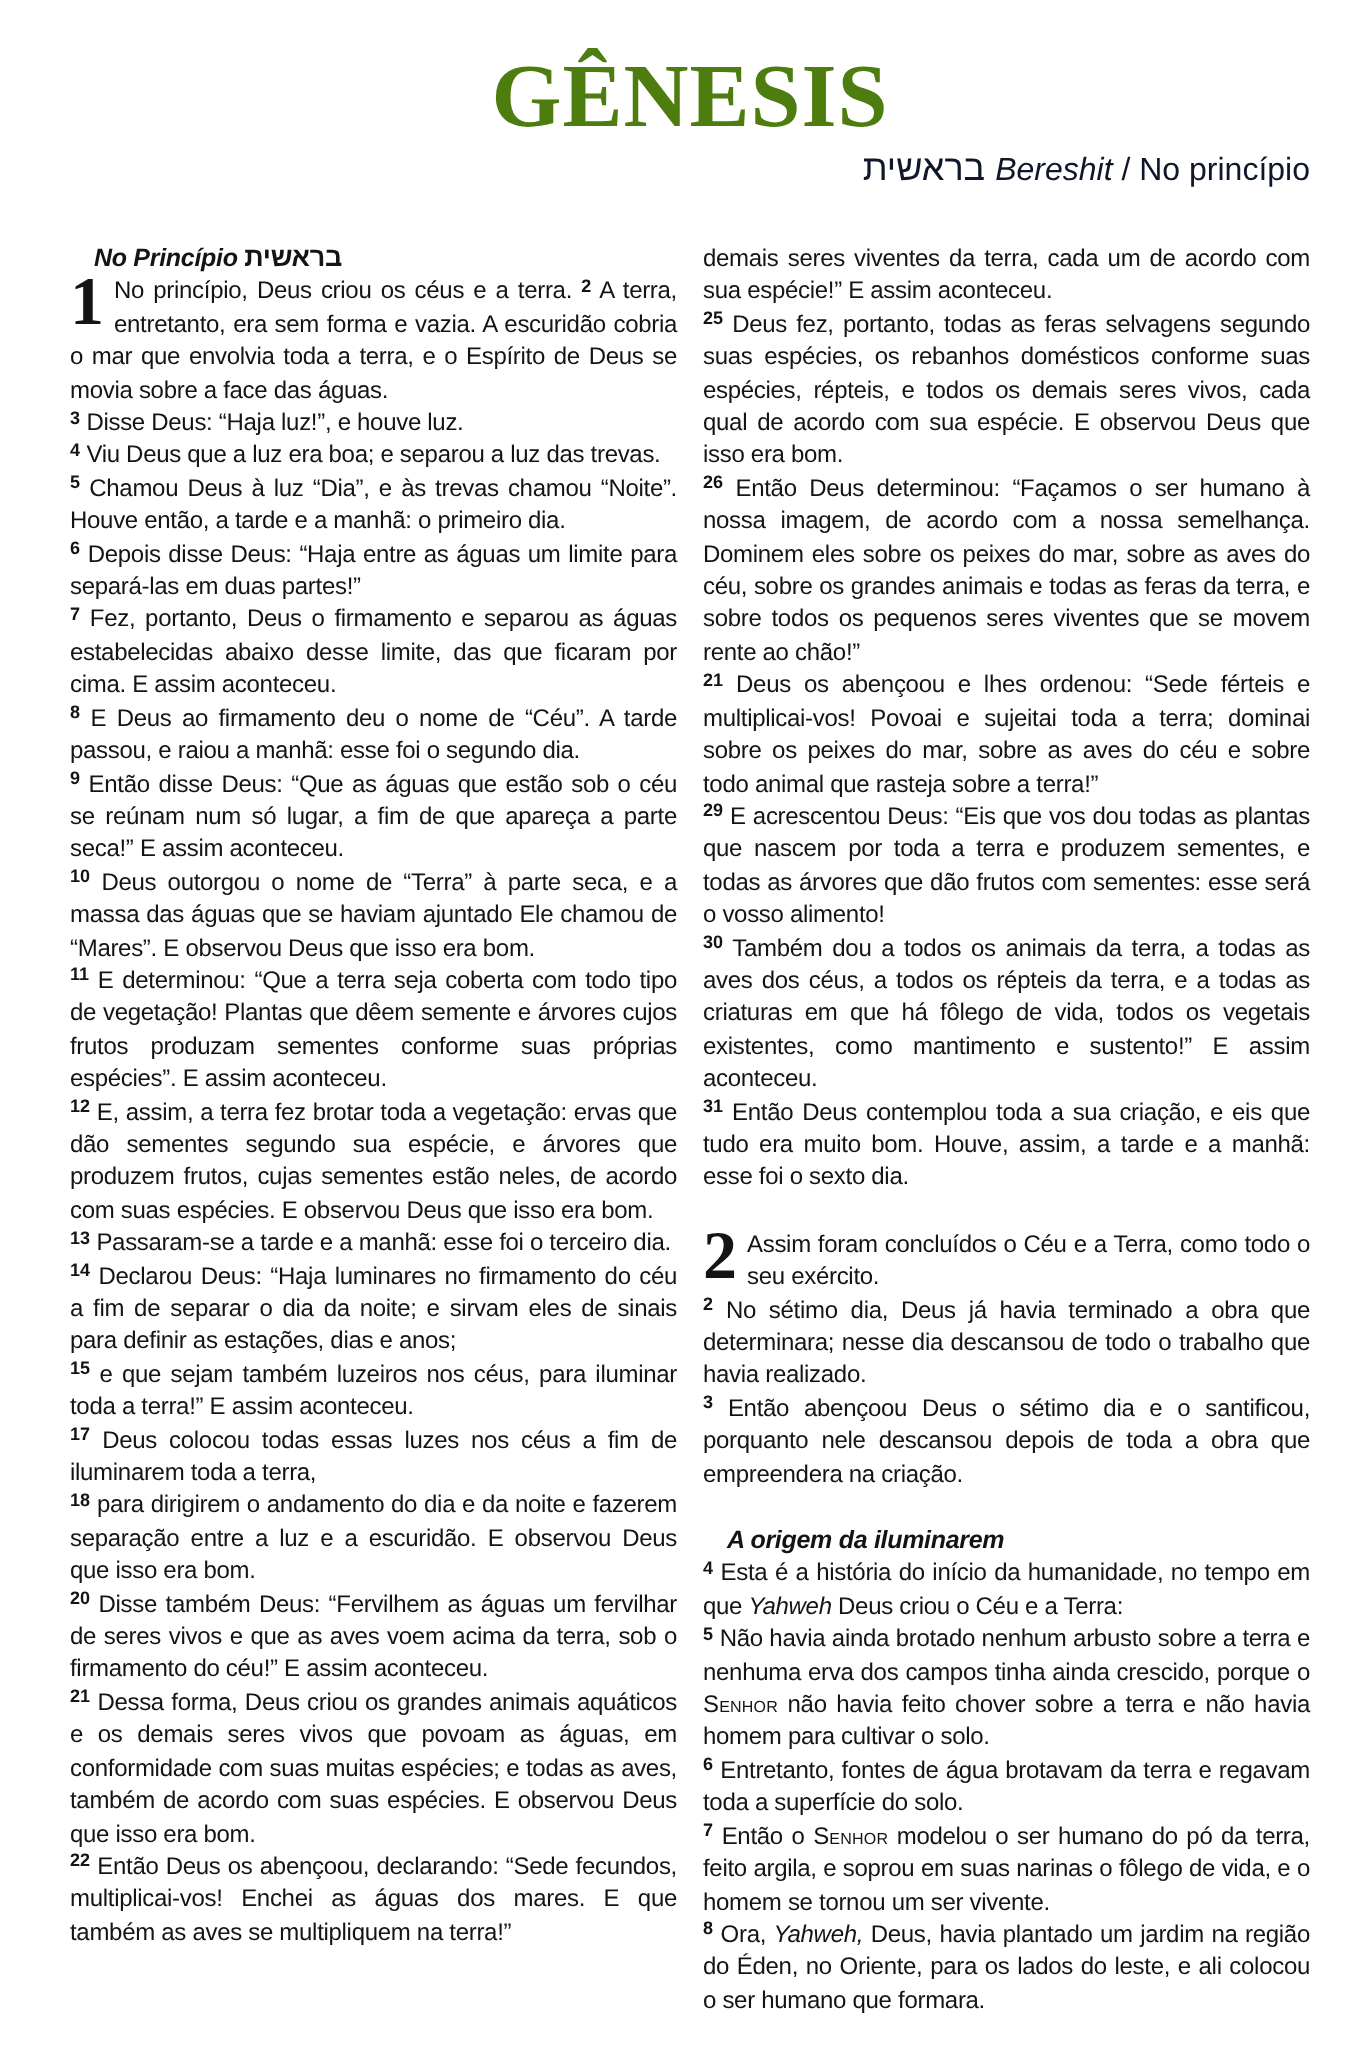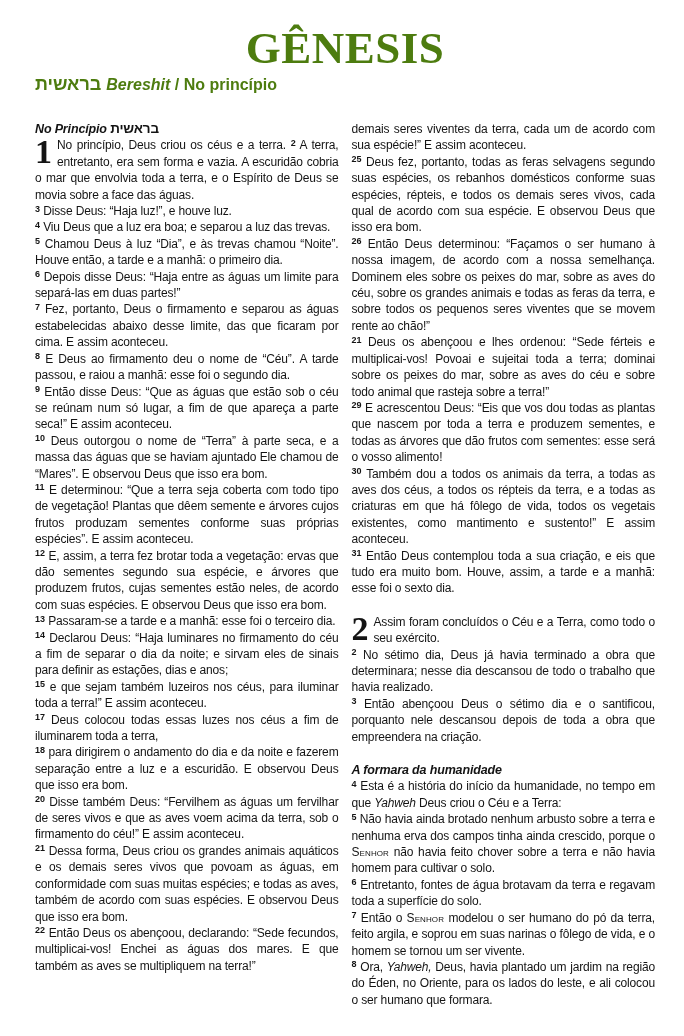--- a/index.html
+++ b/index.html
@@ -20,43 +20,44 @@
     margin: 0 0 3px 0;
     text-align: center;
     font-family: "Liberation Serif", serif;
     font-weight: bold;
     font-size: 45px;
     line-height: 1.0;
     letter-spacing: 0.5px;
     color: #4d7c0f;
   }
   .book-subtitle {
-    text-align: left;
-    font-weight: bold;
+    text-align: right;
+    font-weight: normal;
     font-size: 16px;
     margin: 2px 0 26px 0;
-    color: #4d7c0f;
+    color: #0f172a;
   }
   .book-subtitle .hebrew-title { font-size: 18px; margin-right: 5px; }
   .book-subtitle .translit { font-style: italic; }
   .columns { display: flex; gap: 13px; }
   .col {
     width: 50%;
     font-size: 12px;
     line-height: 16.4px;
     letter-spacing: -0.15px;
     text-align: justify;
     color: #141414;
   }
   .col p { margin: 0; }
   p.sect {
     font-weight: bold;
     font-style: italic;
     font-size: 12.5px;
     text-align: left;
+    margin-left: 12px;
   }
   p.sect .heb { font-style: normal; font-size: 13.5px; }
   .gap { margin-top: 17px !important; }
   sup.vnum {
     font-weight: bold;
     font-size: 9px;
     line-height: 0;
     vertical-align: baseline;
     position: relative;
     top: -3.5px;
@@ -110,21 +111,21 @@
         <p class="verse">demais seres viventes da terra, cada um de acordo com sua espécie!” E assim aconteceu.</p>
         <p class="verse"><sup class="vnum">25</sup> Deus fez, portanto, todas as feras selvagens segundo suas espécies, os rebanhos domésticos conforme suas espécies, répteis, e todos os demais seres vivos, cada qual de acordo com sua espécie. E observou Deus que isso era bom.</p>
         <p class="verse"><sup class="vnum">26</sup> Então Deus determinou: “Façamos o ser humano à nossa imagem, de acordo com a nossa semelhança. Dominem eles sobre os peixes do mar, sobre as aves do céu, sobre os grandes animais e todas as feras da terra, e sobre todos os pequenos seres viventes que se movem rente ao chão!”</p>
         <p class="verse"><sup class="vnum">21</sup> Deus os abençoou e lhes ordenou: “Sede férteis e multiplicai-vos! Povoai e sujeitai toda a terra; dominai sobre os peixes do mar, sobre as aves do céu e sobre todo animal que rasteja sobre a terra!”</p>
         <p class="verse"><sup class="vnum">29</sup> E acrescentou Deus: “Eis que vos dou todas as plantas que nascem por toda a terra e produzem sementes, e todas as árvores que dão frutos com sementes: esse será o vosso alimento!</p>
         <p class="verse"><sup class="vnum">30</sup> Também dou a todos os animais da terra, a todas as aves dos céus, a todos os répteis da terra, e a todas as criaturas em que há fôlego de vida, todos os vegetais existentes, como mantimento e sustento!” E assim aconteceu.</p>
         <p class="verse"><sup class="vnum">31</sup> Então Deus contemplou toda a sua criação, e eis que tudo era muito bom. Houve, assim, a tarde e a manhã: esse foi o sexto dia.</p>
         <p class="gap verse"><span class="dropcap">2</span>Assim foram concluídos o Céu e a Terra, como todo o seu exército.</p>
         <p class="verse"><sup class="vnum">2</sup> No sétimo dia, Deus já havia terminado a obra que determinara; nesse dia descansou de todo o trabalho que havia realizado.</p>
         <p class="verse"><sup class="vnum">3</sup> Então abençoou Deus o sétimo dia e o santificou, porquanto nele descansou depois de toda a obra que empreendera na criação.</p>
-        <p class="gap sect">A formara da humanidade</p>
+        <p class="gap sect">A origem da iluminarem</p>
         <p class="verse"><sup class="vnum">4</sup> Esta é a história do início da humanidade, no tempo em que <i>Yahweh</i> Deus criou o Céu e a Terra:</p>
         <p class="verse"><sup class="vnum">5</sup> Não havia ainda brotado nenhum arbusto sobre a terra e nenhuma erva dos campos tinha ainda crescido, porque o <span class="sc">Senhor</span> não havia feito chover sobre a terra e não havia homem para cultivar o solo.</p>
         <p class="verse"><sup class="vnum">6</sup> Entretanto, fontes de água brotavam da terra e regavam toda a superfície do solo.</p>
         <p class="verse"><sup class="vnum">7</sup> Então o <span class="sc">Senhor</span> modelou o ser humano do pó da terra, feito argila, e soprou em suas narinas o fôlego de vida, e o homem se tornou um ser vivente.</p>
         <p class="verse"><sup class="vnum">8</sup> Ora, <i>Yahweh,</i> Deus, havia plantado um jardim na região do Éden, no Oriente, para os lados do leste, e ali colocou o ser humano que formara.</p>
       </div>
   </div>
 
 </div>
 

